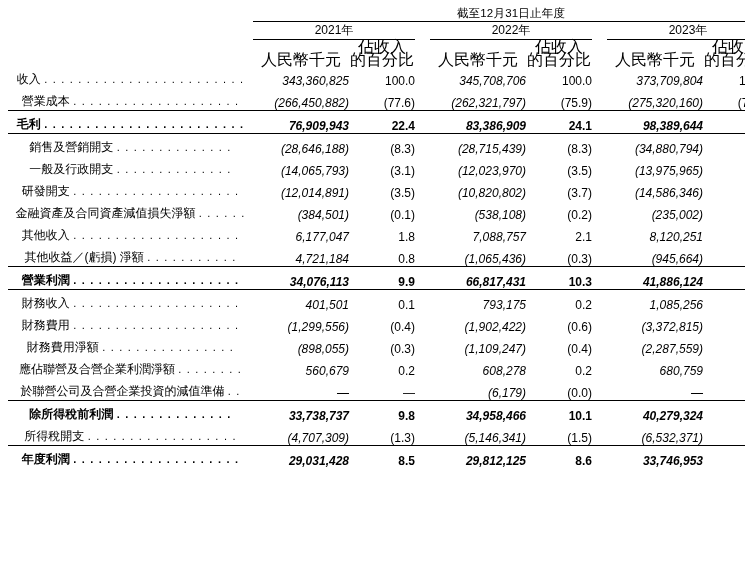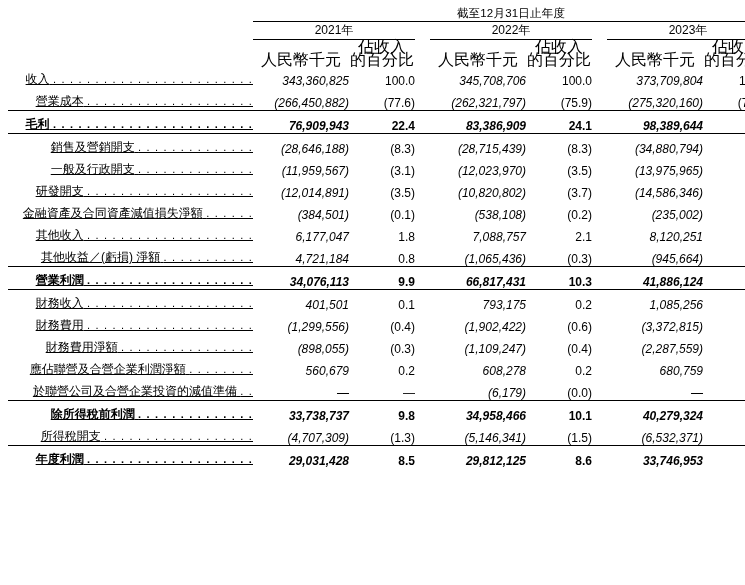--- a/index.html
+++ b/index.html
@@ -62,26 +62,25 @@
     font-size: 16px;
     line-height: 13px;
     padding: 6px 0 7px 0;
     white-space: pre-line;
   }
   .row td {
     height: 22px;
     font-size: 12px;
   }
   .lbl {
-    text-align: right;
+    text-align: center;
     white-space: nowrap;
     overflow: hidden;
     padding-right: 4px;
     font-size: 12.5px;
-    text-decoration: underline;
   }
   .lbl .dots {
     letter-spacing: 1.2px;
     font-size: 11px;
   }
   .num {
     text-align: right;
     padding-right: 6px;
     font-size: 12px;
     font-family: "Liberation Sans", sans-serif;
@@ -183,21 +182,21 @@
           <td class="pct">(8.3)</td>
           <td></td>
           <td class="num">(28,715,439)</td>
           <td class="pct">(8.3)</td>
           <td></td>
           <td class="num">(34,880,794)</td>
           <td class="pct">(9.3)</td>
         </tr>
         <tr class="row">
           <td class="lbl"><span>一般及行政開支</span> <span class="dots">. . . . . . . . . . . . . .</span></td>
-          <td class="num">(11,959,567)</td>
+          <td class="num">(14,065,793)</td>
           <td class="pct">(3.1)</td>
           <td></td>
           <td class="num">(12,023,970)</td>
           <td class="pct">(3.5)</td>
           <td></td>
           <td class="num">(13,975,965)</td>
           <td class="pct">(3.7)</td>
         </tr>
         <tr class="row">
           <td class="lbl"><span>研發開支</span> <span class="dots">. . . . . . . . . . . . . . . . . . . .</span></td>

